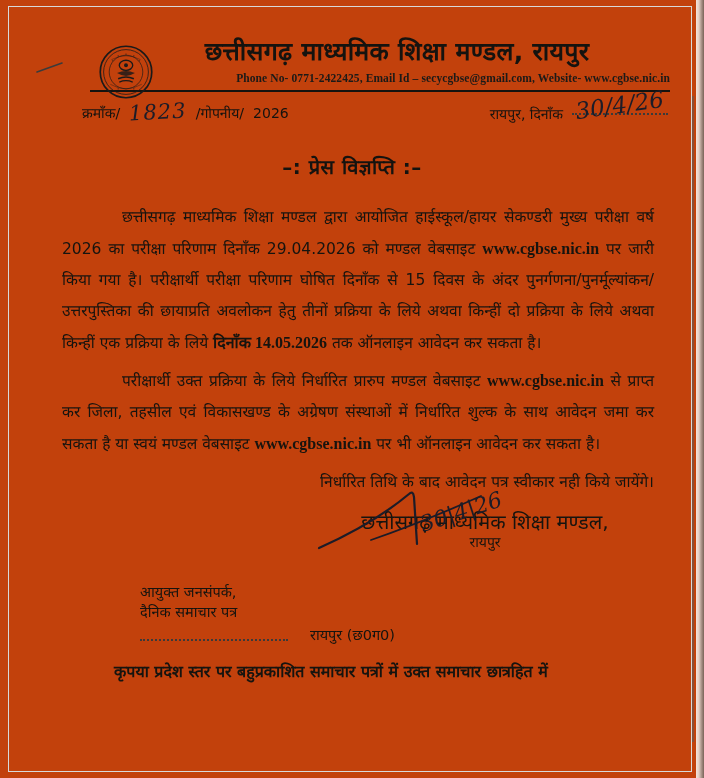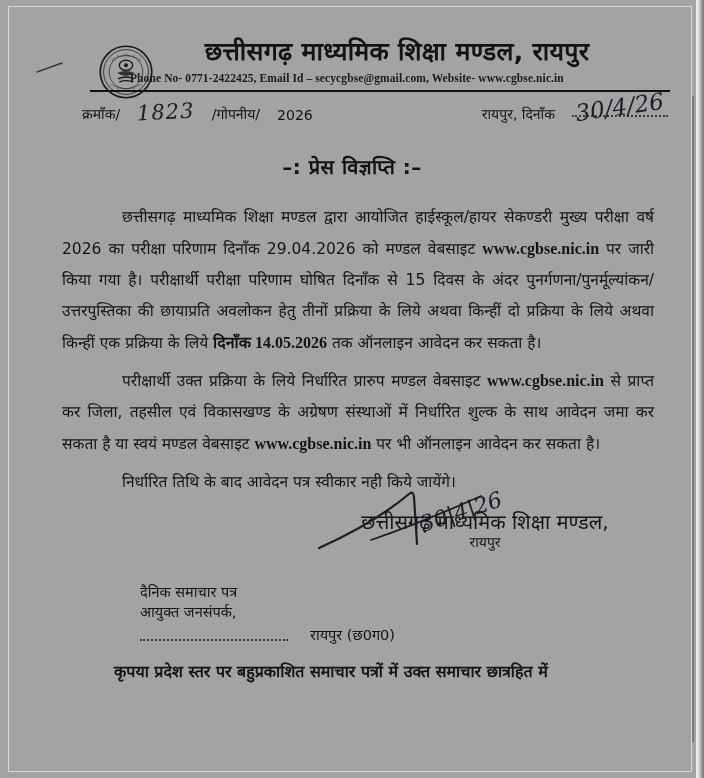--- a/index.html
+++ b/index.html
@@ -8,21 +8,21 @@
     padding: 0;
     background: #cfcfcf;
   }
   body {
     font-family: "DejaVu Sans", sans-serif;
   }
   .page {
     position: relative;
     width: 704px;
     height: 778px;
-    background: #a3a3a3;
+    background: #c2410c;
     overflow: hidden;
     box-sizing: border-box;
   }
   
   .scan-frame {
     position: absolute;
     left: 8px; top: 6px; right: 12px; bottom: 6px;
     border: 1px solid #d8d8d8;
     pointer-events: none;
   }
@@ -77,21 +77,21 @@
     font-weight: 700;
     letter-spacing: .3px;
     color: #15130f;
     text-align: center;
     padding-left: 34px;
     line-height: 1.15;
     white-space: nowrap;
   }
   .contact-line {
     margin-top: 5px;
-    text-align: left;
+    text-align: right;
     padding-left: 40px;
     font-family: "Liberation Serif", serif;
     font-weight: 700;
     font-size: 11.5px;
     color: #1b1a18;
     letter-spacing: .1px;
     white-space: nowrap;
   }
   .header-rule {
     margin: 6px 0 0 0;
@@ -105,22 +105,22 @@
     display: flex;
     justify-content: space-between;
     align-items: flex-end;
     margin-top: 11px;
     padding: 0 8px 0 54px;
     font-size: 14px;
     color: #15130f;
   }
   .ref-left, .ref-right {
     display: flex;
-    align-items: flex-end;
-    gap: 17px;
+    align-items: center;
+    gap: 9px;
     white-space: nowrap;
   }
   .hand {
     font-family: "DejaVu Serif", serif;
     font-style: italic;
     font-size: 21px;
     color: #1c1c28;
     letter-spacing: 1px;
     line-height: .95;
     transform: rotate(-3deg);
@@ -163,21 +163,21 @@
   }
   .para {
     font-size: 15.5px;
     line-height: 31px;
     text-align: justify;
     text-justify: inter-word;
     text-indent: 60px;
     margin: 0 0 3px 0;
   }
   .para.p2 { margin-top: 6px; }
-  .para.p3 { margin-top: 7px; text-align: left; }
+  .para.p3 { margin-top: 7px; text-align: right; }
   .b { font-family: "Liberation Serif", serif; font-weight: 700; font-size: 16px; }
 
   
   .sig-block {
     margin-top: 14px;
     text-align: center;
     padding-right: 34px;
     padding-left: 300px;
     position: relative;
     color: #16140f;
@@ -326,22 +326,22 @@
         <path d="M58 52 Q110 34 168 8" stroke="#1c1c28" stroke-width="1.8" fill="none" stroke-linecap="round"></path>
         <text x="110" y="44" font-family="DejaVu Serif, serif" font-size="22" font-style="italic" fill="#1c1c28" transform="rotate(-18 110 44)">30|4|26</text>
       </svg>
 
       <div class="sig-org">छत्तीसगढ़ माध्यमिक शिक्षा मण्डल,</div>
       <div class="sig-city">रायपुर</div>
     </div>
 
     <div class="recipient">
       <div class="rec-lines">
+        <div>आयुक्त जनसंपर्क,</div>
         <div>दैनिक समाचार पत्र</div>
-        <div>आयुक्त जनसंपर्क,</div>
         <div class="rec-city-row">
           <span class="rec-dotline"></span>
           <span>रायपुर (छ0ग0)</span>
         </div>
       </div>
     </div>
 
     <div class="footnote">
       <div>कृपया प्रदेश स्तर पर बहुप्रकाशित समाचार पत्रों में उक्त समाचार छात्रहित में</div>
     </div>

